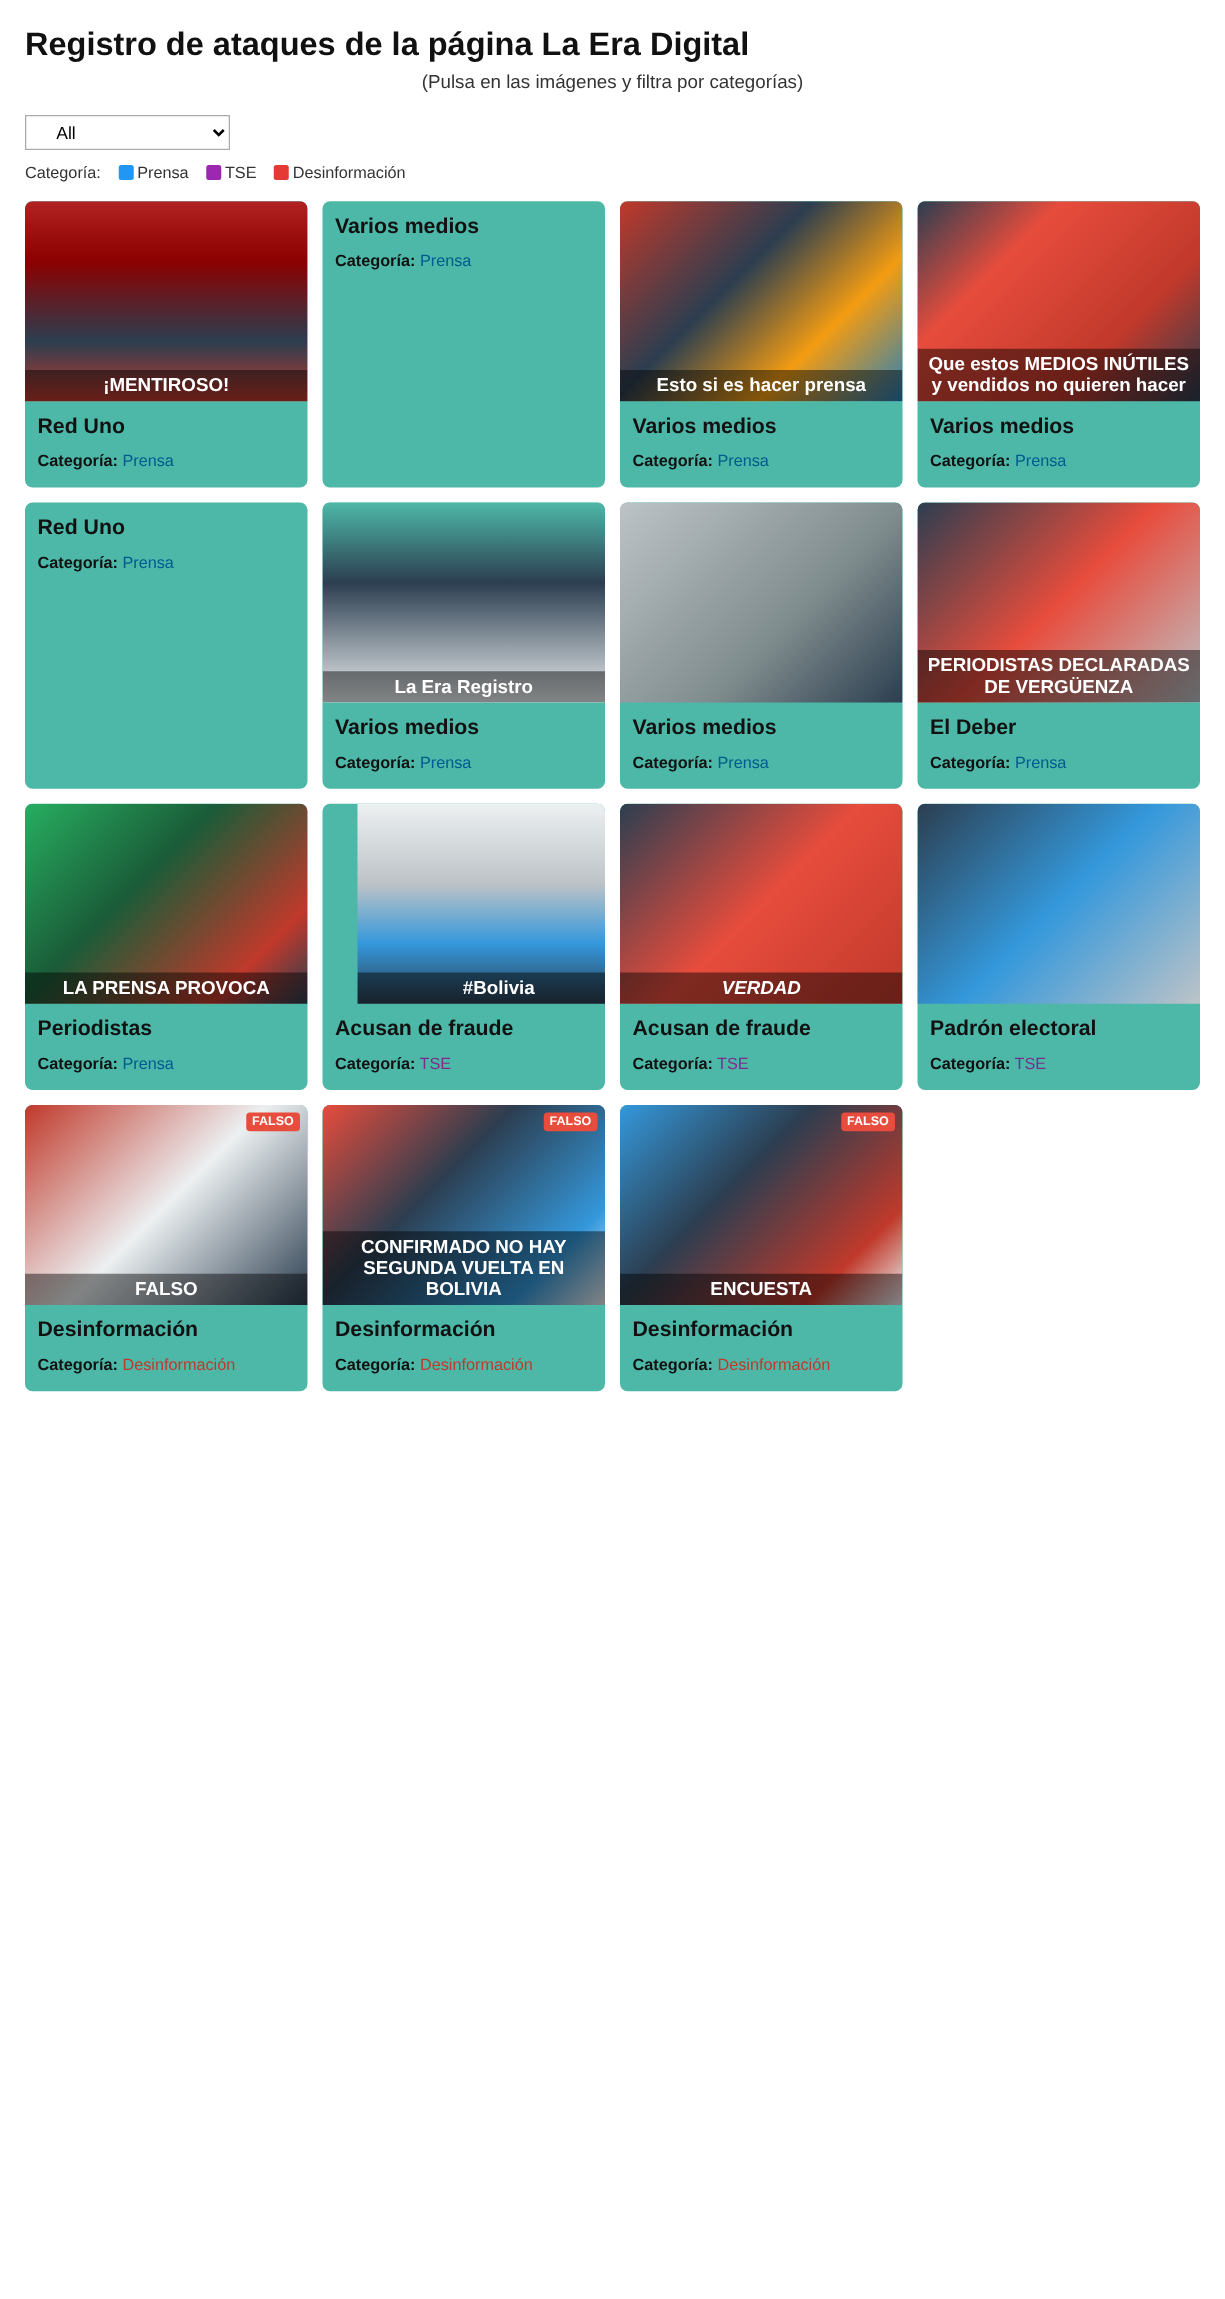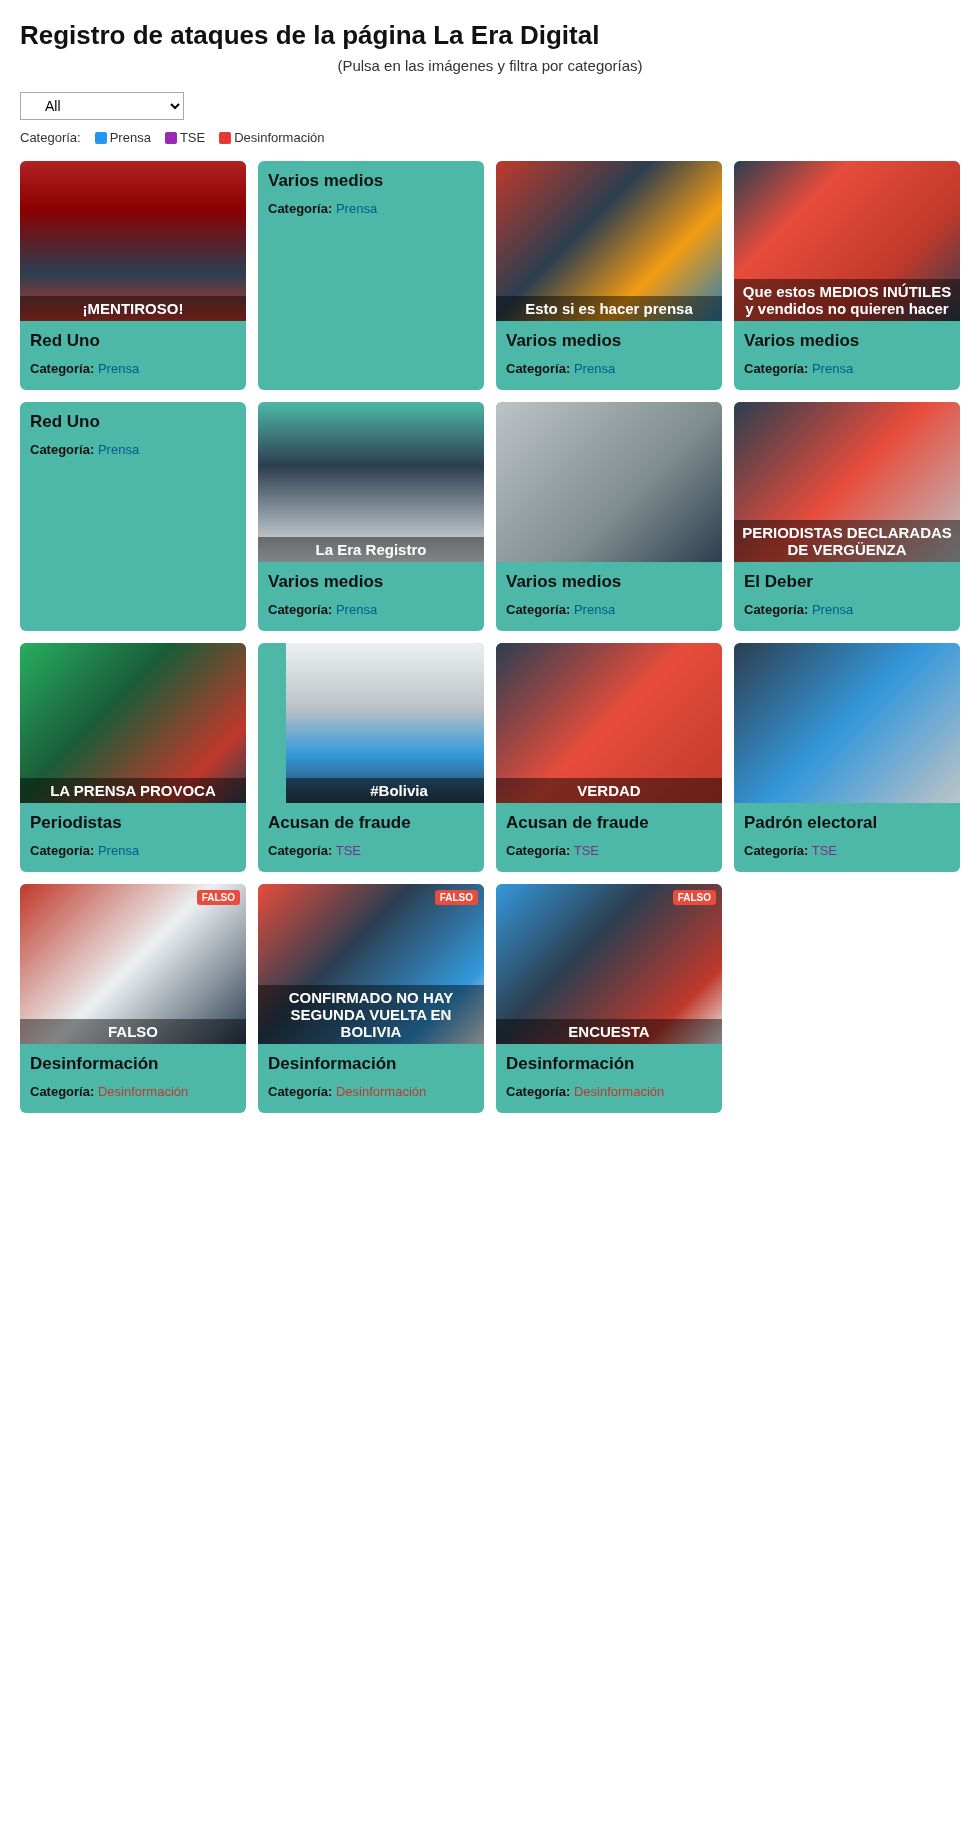--- a/index.html
+++ b/index.html
@@ -112,21 +112,21 @@
     .ci-3 { background: linear-gradient(135deg, #c0392b 0%, #2c3e50 40%, #f39c12 70%, #2980b9 100%); }
     .ci-4 { background: linear-gradient(135deg, #2c3e50 0%, #e74c3c 30%, #c0392b 70%, #2c3e50 100%); }
     
     .ci-5 { background: linear-gradient(135deg, #8e44ad 0%, #2c3e50 40%, #e74c3c 80%, #c0392b 100%); }
     .ci-6 { background: linear-gradient(180deg, #4db8a8 0%, #2c3e50 40%, #ecf0f1 100%); }
     .ci-7 { background: linear-gradient(135deg, #bdc3c7 0%, #7f8c8d 60%, #2c3e50 100%); }
     .ci-8 { background: linear-gradient(135deg, #2c3e50 0%, #e74c3c 50%, #bdc3c7 100%); }
     
     .ci-9 { background: linear-gradient(135deg, #27ae60 0%, #1a5c38 40%, #c0392b 80%, #2c3e50 100%); }
     .ci-10 { background: linear-gradient(180deg, #ecf0f1 0%, #bdc3c7 40%, #3498db 70%, #2c3e50 100%); margin-left: 28px; }
-    .ci-11 { background: linear-gradient(135deg, #2c3e50 0%, #e74c3c 50%, #c0392b 100%); }
+    .ci-11 { background: linear-gradient(135deg, #2c3e50 0%, #e74c3c 50%, #c0392b 100%); font-style: italic; }
     .ci-12 { background: linear-gradient(135deg, #2c3e50 0%, #3498db 50%, #bdc3c7 100%); }
     
     .ci-13 { background: linear-gradient(135deg, #c0392b 0%, #ecf0f1 50%, #2c3e50 100%); }
     .ci-14 { background: linear-gradient(135deg, #e74c3c 0%, #2c3e50 40%, #3498db 80%, #ecf0f1 100%); }
     .ci-15 { background: linear-gradient(135deg, #3498db 0%, #2c3e50 40%, #c0392b 80%, #ecf0f1 100%); }
 
     .img-overlay-text {
       position: absolute;
       bottom: 0; left: 0; right: 0;
       background: rgba(0,0,0,0.45);

